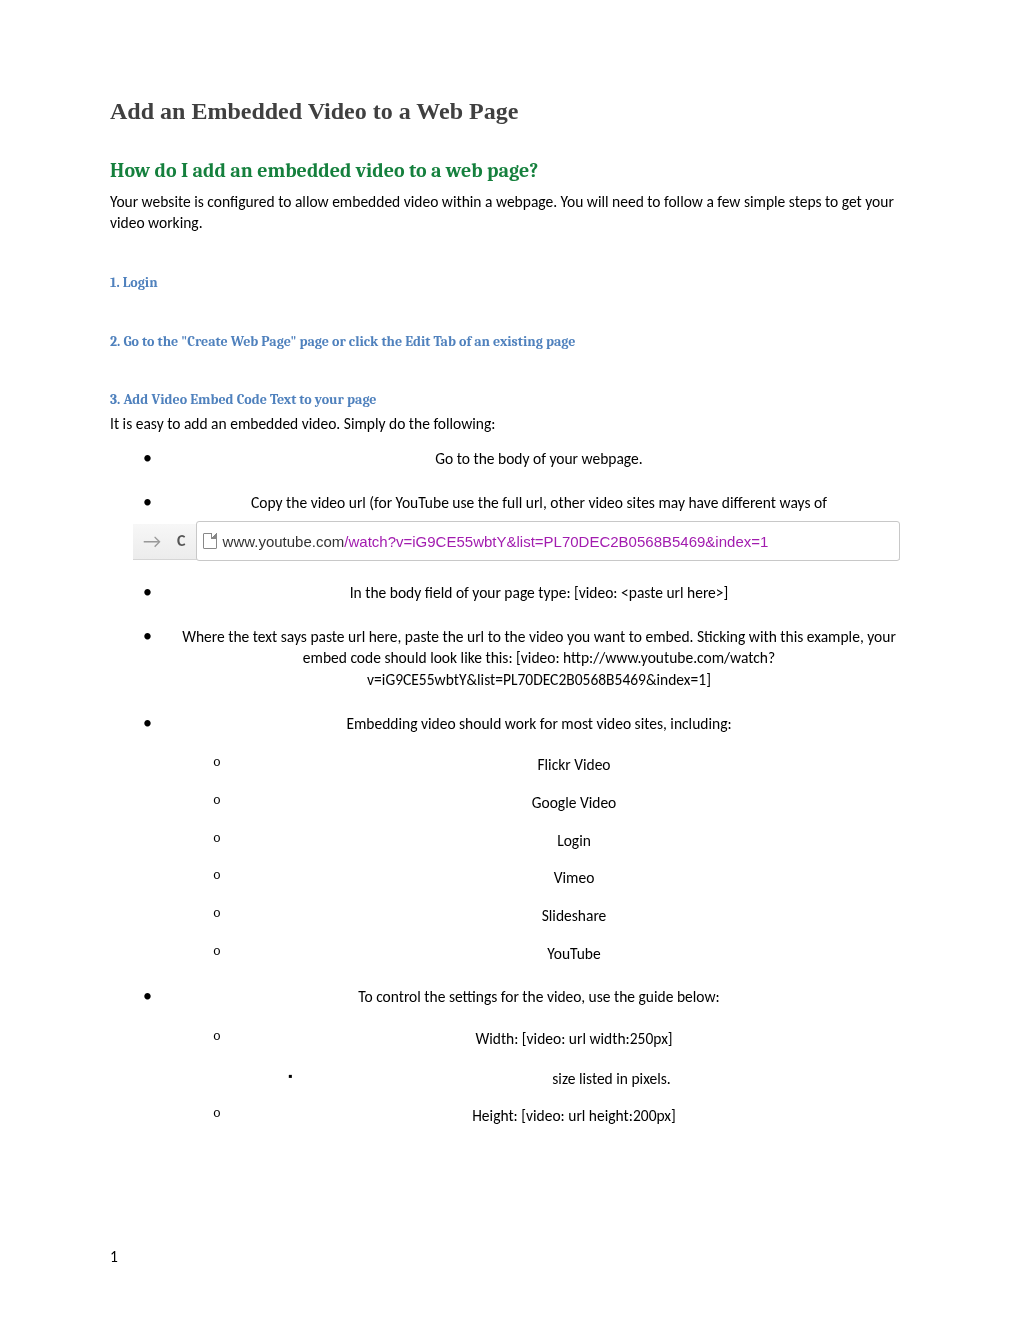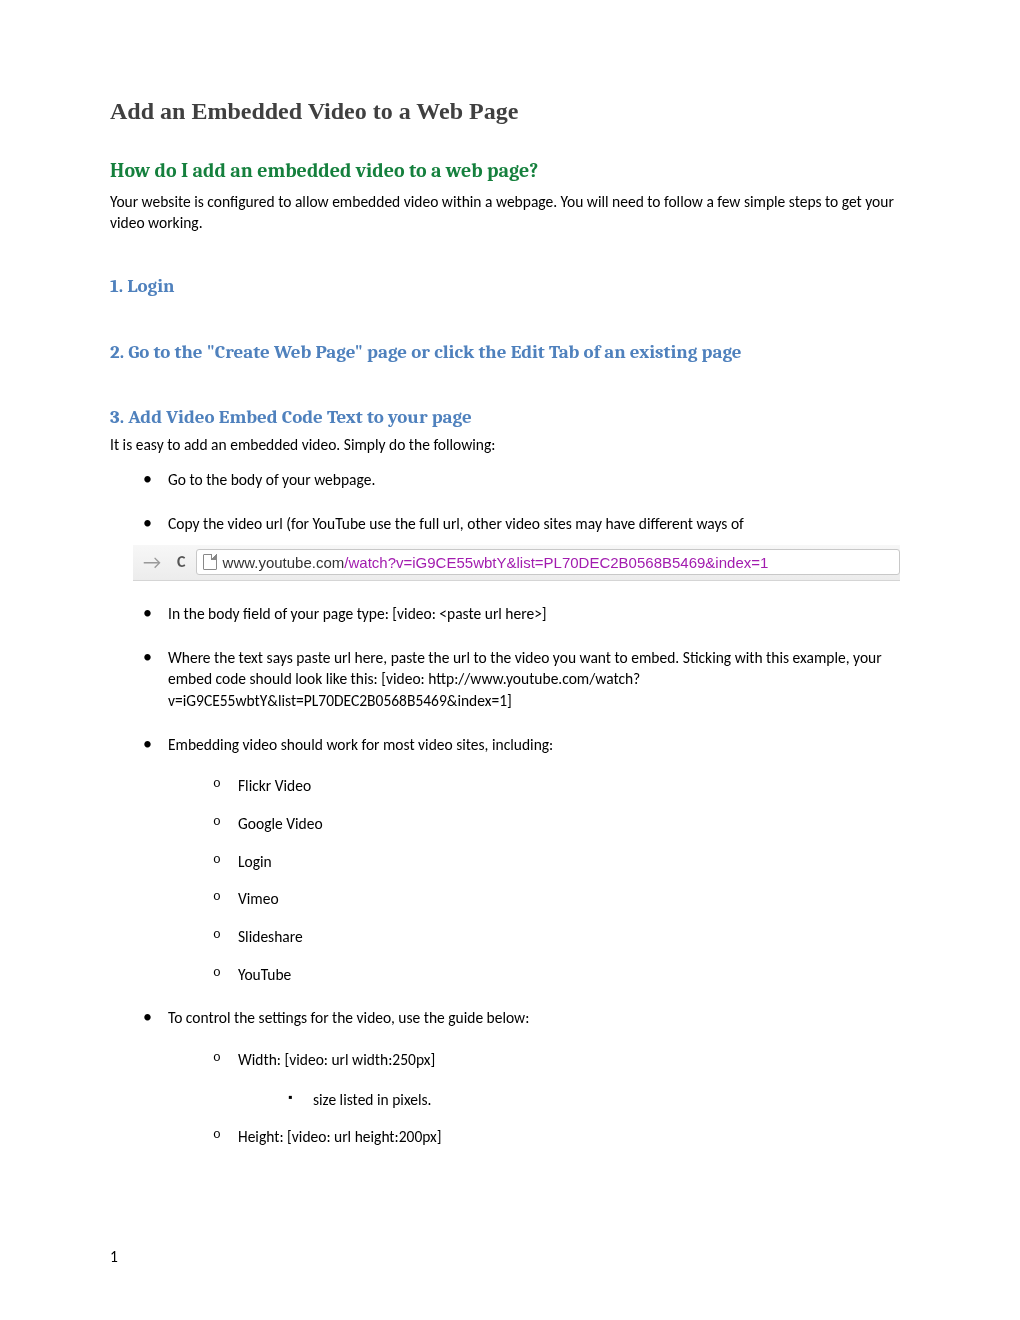--- a/index.html
+++ b/index.html
@@ -30,33 +30,34 @@
       font-size: 20px;
       font-weight: bold;
       color: #15803d;
       margin-bottom: 6px;
     }
     .body-text {
       margin-bottom: 18px;
     }
     .step-heading {
       font-family: Cambria, Georgia, serif;
-      font-size: 19px;
+      font-size: 14px;
       font-weight: bold;
       color: #4f81bd;
       margin-bottom: 14px;
       margin-top: 39px;
     }
     .step-heading.tight {
       margin-bottom: 3px;
     }
     ul.bullet {
       list-style: none;
       padding-left: 38px;
       margin-bottom: 0;
+      text-align: center;
     }
     ul.bullet > li {
       position: relative;
       padding-left: 20px;
       margin-bottom: 22px;
     }
     ul.bullet > li::before {
       content: "•";
       position: absolute;
       left: -5px;
@@ -117,21 +118,21 @@
       color: #555;
       font-size: 16px;
       font-weight: bold;
       margin-right: 10px;
     }
     .address-box {
       flex: 1;
       background: #fff;
       border: 1px solid #c8c8c8;
       border-radius: 3px;
-      height: 26px;
+      height: 40px;
       display: flex;
       align-items: center;
       padding: 0 6px;
       font-family: Arial, sans-serif;
       font-size: 15px;
       color: #222;
     }
     .page-icon {
       width: 14px;
       height: 16px;

